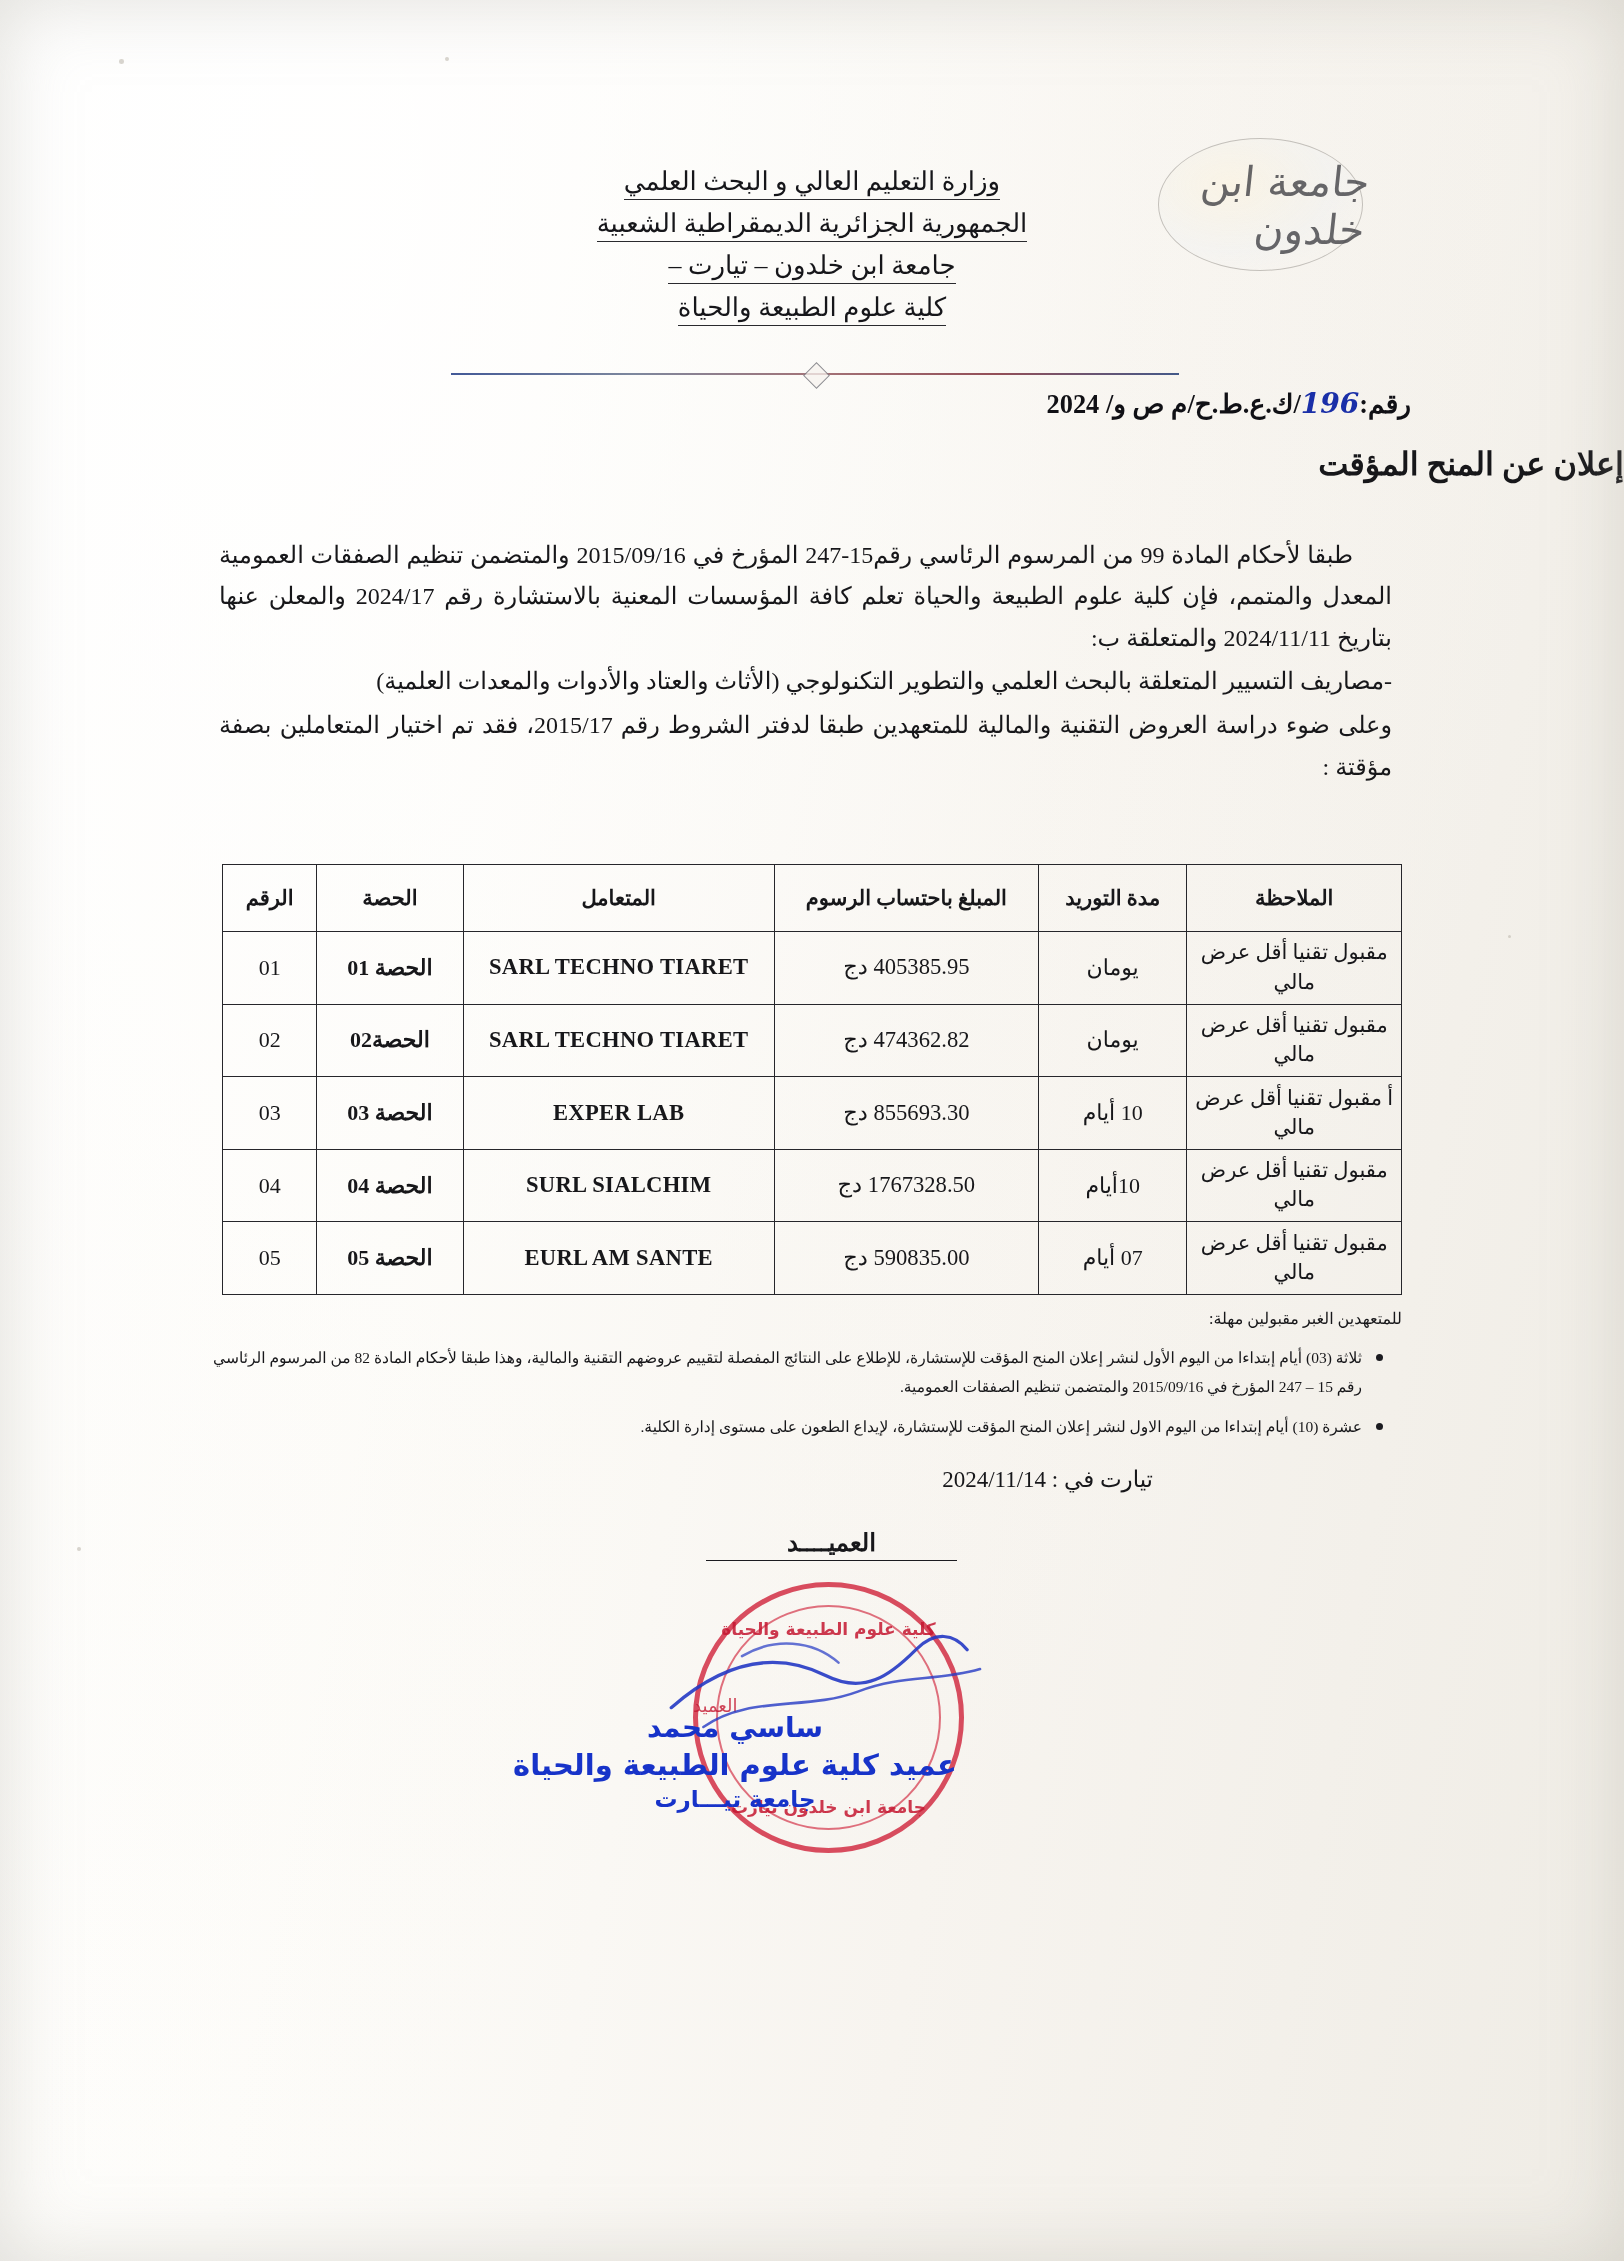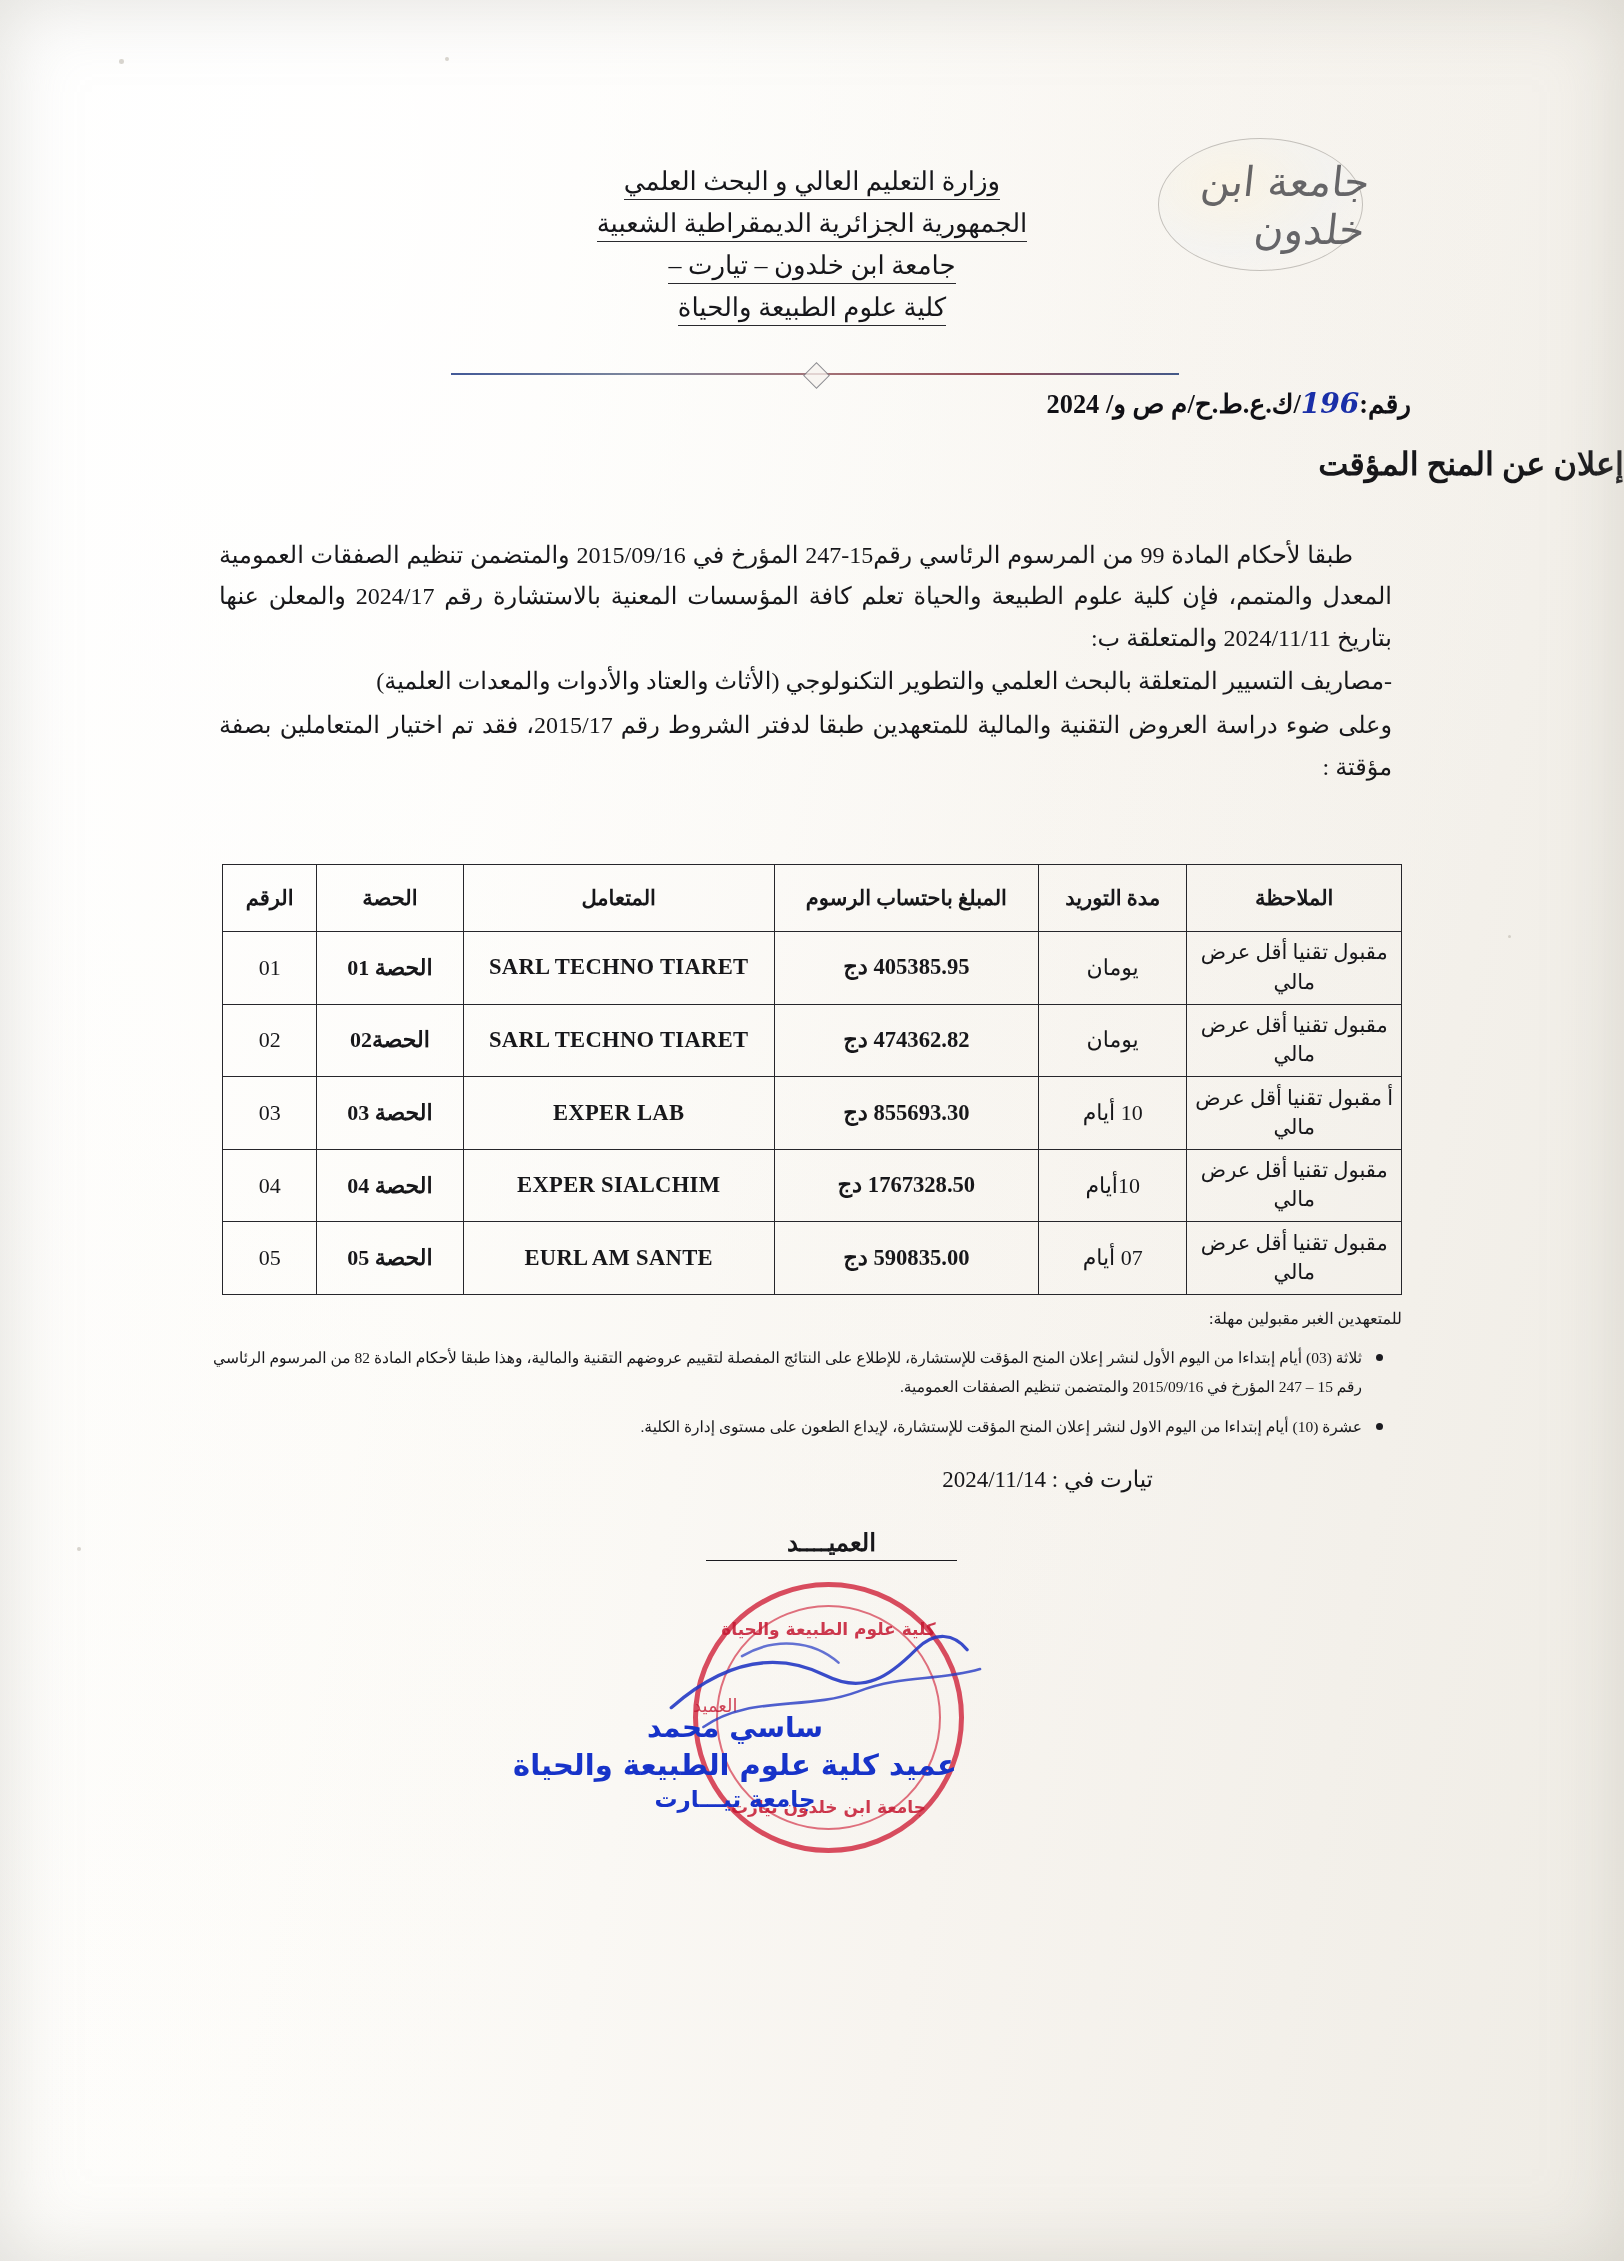--- a/index.html
+++ b/index.html
@@ -195,21 +195,21 @@
   table.awards td.num { font-size: 22px; }
   table.awards td.lot { font-weight: 700; font-size: 22px; }
   table.awards td.supplier {
     font-family: "Liberation Serif", serif;
     direction: ltr;
     font-weight: 700;
     font-size: 22.6px;
     letter-spacing: 0.3px;
   }
   table.awards td.amount {
-    font-weight: 700;
+    font-weight: 400;
     font-size: 22.6px;
     direction: rtl;
   }
   table.awards td.delay { font-size: 22px; }
   table.awards td.note { font-size: 21px; line-height: 1.4; }
   table.awards tr { height: 67px; }
 
   .col-note  { width: 18.2%; }
   .col-delay { width: 12.6%; }
   .col-amount{ width: 22.4%; }
@@ -435,21 +435,21 @@
             <td class="delay">10 أيام</td>
             <td class="amount">855693.30 دج</td>
             <td class="supplier">EXPER LAB</td>
             <td class="lot">الحصة 03</td>
             <td class="num">03</td>
           </tr>
           <tr>
             <td class="note">مقبول تقنيا أقل عرض مالي</td>
             <td class="delay">10أيام</td>
             <td class="amount">1767328.50 دج</td>
-            <td class="supplier">EXPER SIALCHIM</td>
+            <td class="supplier">SURL SIALCHIM</td>
             <td class="lot">الحصة 04</td>
             <td class="num">04</td>
           </tr>
           <tr>
             <td class="note">مقبول تقنيا أقل عرض مالي</td>
             <td class="delay">07 أيام</td>
             <td class="amount">590835.00 دج</td>
             <td class="supplier">EURL AM SANTE</td>
             <td class="lot">الحصة 05</td>
             <td class="num">05</td>

